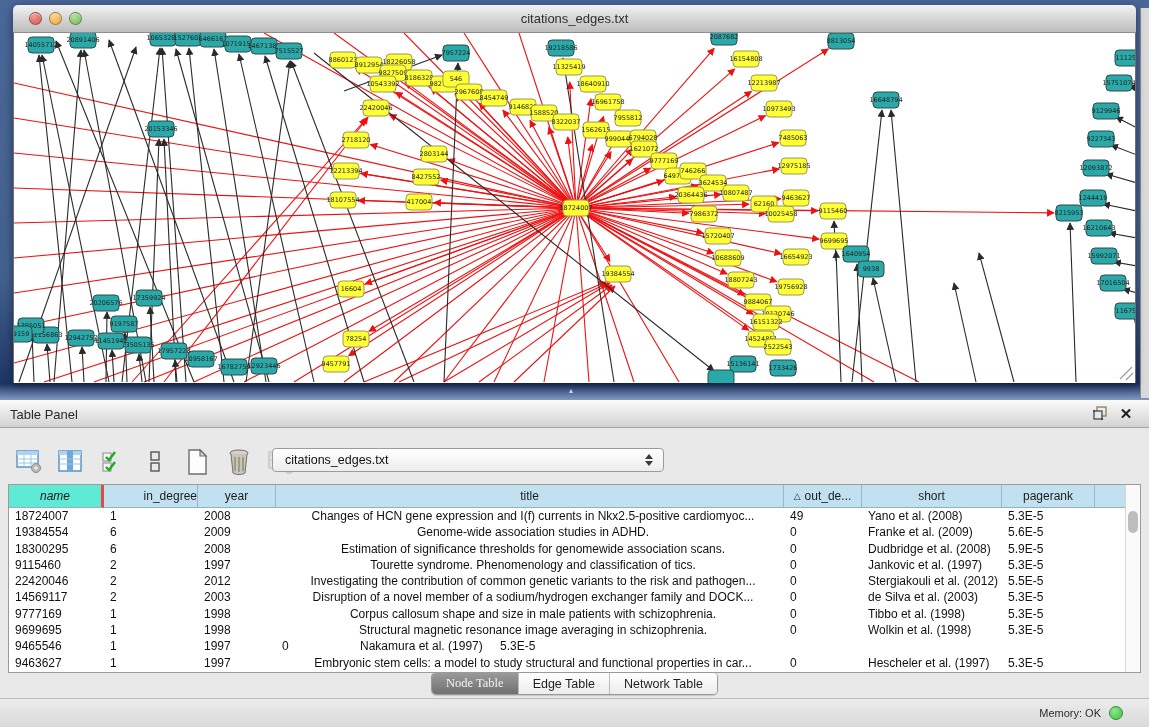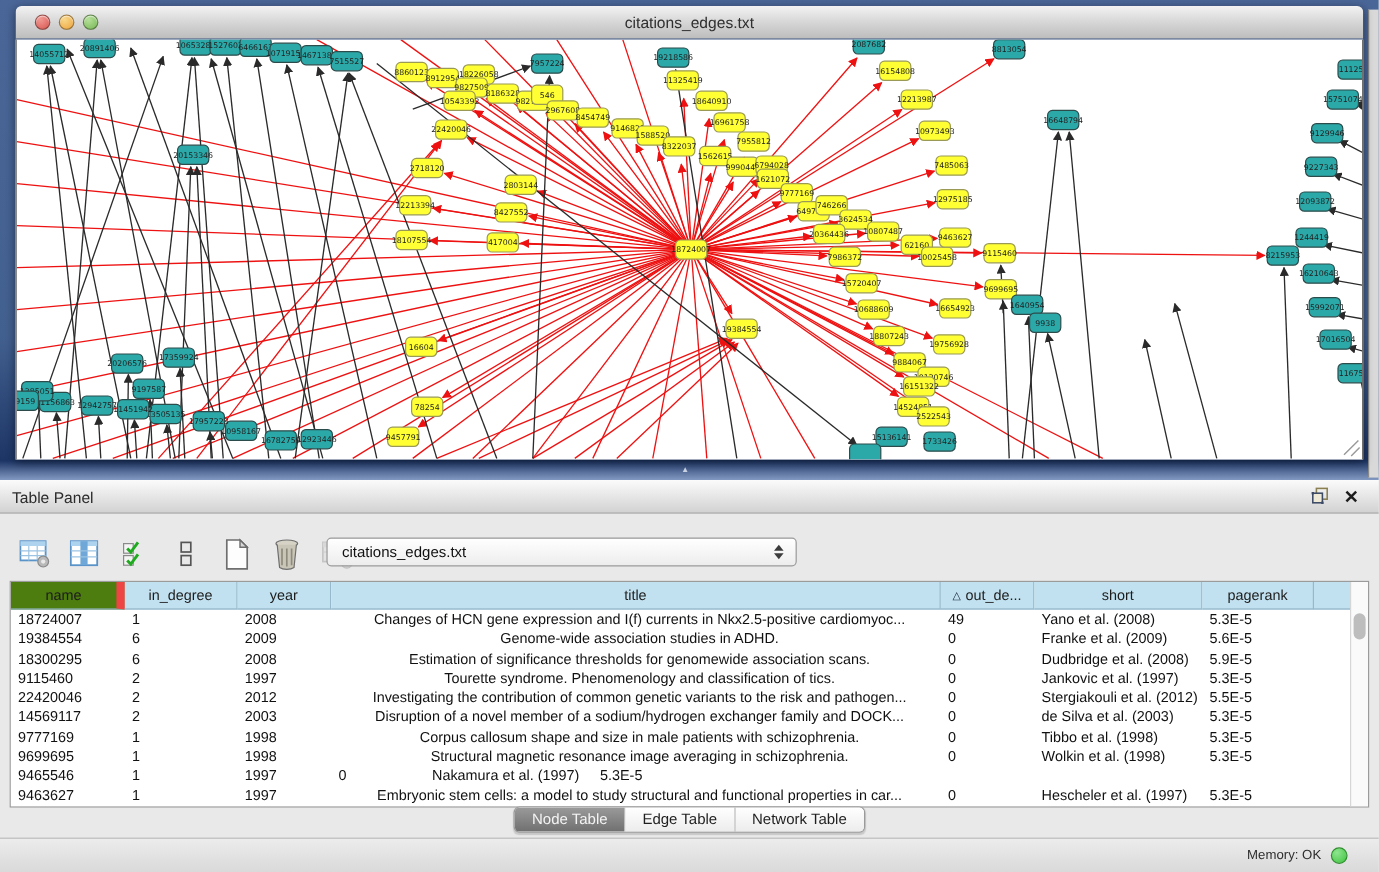--- a/index.html
+++ b/index.html
@@ -57,39 +57,39 @@
     border-bottom:5px solid #3c3c3c; }
   .arr-dn { width:0; height:0; border-left:4px solid transparent; border-right:4px solid transparent;
     border-top:5px solid #3c3c3c; }
 
   .table-wrap { position:absolute; left:8px; top:84px; width:1133px; height:189px;
     background:#ffffff; border:1px solid #9b9b9b; overflow:hidden; }
   .thead { display:flex; height:23px; font-size:12px; color:#1c1c1c; }
   .th { display:flex; align-items:center; justify-content:center; height:23px;
     background:#c2e1f0; border-right:1px solid #96b8ca; border-bottom:1px solid #8fb3c6;
     overflow:hidden; white-space:nowrap; }
-  .th.gray { background:#4d7c0f; border-right:7px solid #ef4444; }
+  .th.gray { background:#5eead4; border-right:3px solid #ef4444;font-style:italic; }
   .th .sortmark { font-size:9px; margin-right:4px; color:#123; }
   .th.fill { background:#c2e1f0; border-right:none; flex:1; }
   .trow { display:flex; height:16.3px; font-size:12px; color:#111; background:#fff; }
   .td { padding-left:6px; white-space:nowrap; overflow:hidden; line-height:16.3px; }
-  .c0{width:95px;} .c1{width:94px;} .c2{width:78px;} .c3{width:508px;text-align:center;}
+  .c0{width:95px;} .c1{width:94px;justify-content:flex-end;} .c2{width:78px;} .c3{width:508px;text-align:center;}
   .c4{width:78px;} .c5{width:140px;} .c6{width:93px;}
   .vscroll { position:absolute; right:0; top:0; width:15px; height:187px;
     background:#fafafa; border-left:1px solid #d6d6d6; }
   .vthumb { position:absolute; left:2px; top:26px; width:10px; height:22px;
     border-radius:5px; background:#bdbdbd; }
 
   .tabs-bar { position:absolute; left:0; top:272px; width:1149px; text-align:center; }
   .seg { display:inline-flex; border:1px solid #9a9a9a; border-radius:5px; overflow:hidden;
     background:#fdfdfd; box-shadow:0 1px 1px rgba(0,0,0,.15); }
   .seg-btn { border:none; background:linear-gradient(180deg,#ffffff,#ececec);
     font-size:12.5px; color:#1f1f1f; padding:3px 14px; border-left:1px solid #bcbcbc; }
   .seg-btn:first-child { border-left:none; }
-  .seg-btn.active { background:linear-gradient(180deg,#9a9a9a,#707070); color:#f4f4f4; }
+  .seg-btn.active { background:linear-gradient(180deg,#9a9a9a,#707070); color:#f4f4f4;font-family:Liberation Serif, serif; }
 
   .status-bar { position:absolute; left:0; bottom:0; width:1149px; height:29px;
     background:linear-gradient(180deg,#ececec,#d9d9d9); border-top:1px solid #bcbcbc;
     display:flex; align-items:center; justify-content:flex-end; padding-right:26px; gap:8px; }
   .mem-label { font-size:11px; color:#2d2d2d;text-align:center; }
   .mem-dot { width:14px; height:14px; border-radius:50%; border:1px solid #2f8f2f;
     background:radial-gradient(circle at 35% 30%,#8fe58f,#3ec43e); }
 </style>
 </head>
 <body>

